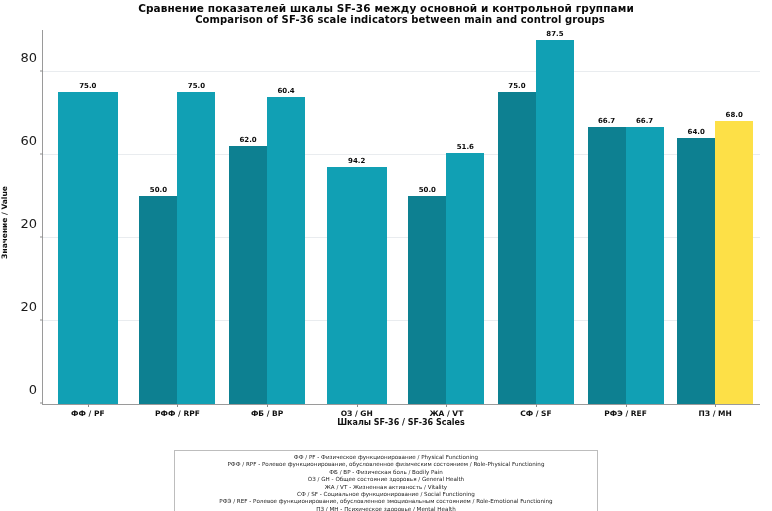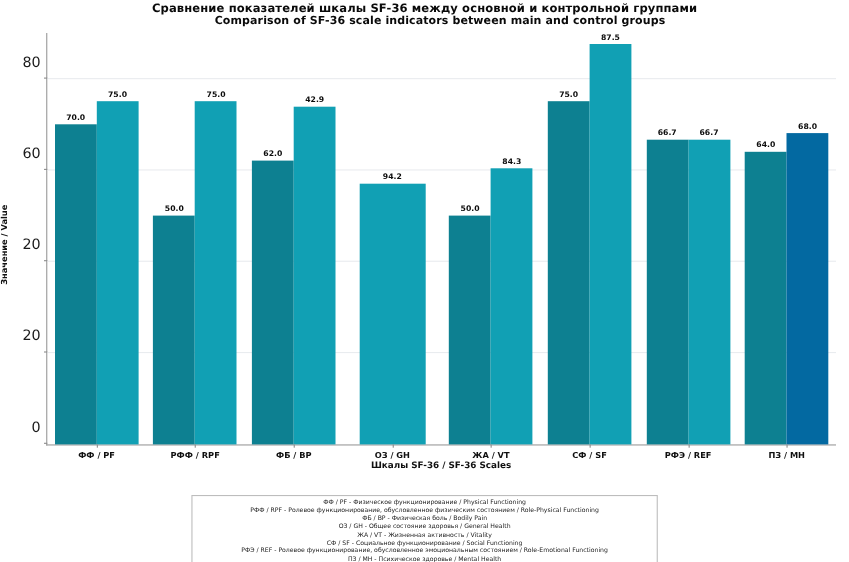--- a/index.html
+++ b/index.html
@@ -176,23 +176,20 @@
         <div class="ytick-label" style="bottom: 44.4444%;">20</div>
         <div class="gridline" style="bottom: 66.6667%;"></div>
         <div class="ytick-mark" style="bottom: 66.6667%;"></div>
         <div class="ytick-label" style="bottom: 66.6667%;">60</div>
         <div class="gridline" style="bottom: 88.8889%;"></div>
         <div class="ytick-mark" style="bottom: 88.8889%;"></div>
         <div class="ytick-label" style="bottom: 88.8889%;">80</div>
       </div>
     <div class="groups" id="groups">
         <div class="bar-group">
-          <div class="bar main" style="height: 77.7778%; background: rgb(13, 128, 145);">
-            <span class="bar-value">70.0</span>
-          </div>
           <div class="bar control" style="height: 83.3333%; background: rgb(17, 160, 180);">
             <span class="bar-value">75.0</span>
           </div>
           <div class="xtick-mark"></div>
           <div class="xtick-label">ФФ / PF</div>
         </div>
         <div class="bar-group">
           <div class="bar main" style="height: 55.5556%; background: rgb(13, 128, 145);">
             <span class="bar-value">50.0</span>
           </div>
@@ -200,38 +197,38 @@
             <span class="bar-value">75.0</span>
           </div>
           <div class="xtick-mark"></div>
           <div class="xtick-label">РФФ / RPF</div>
         </div>
         <div class="bar-group">
           <div class="bar main" style="height: 68.8889%; background: rgb(13, 128, 145);">
             <span class="bar-value">62.0</span>
           </div>
           <div class="bar control" style="height: 82.2222%; background: rgb(17, 160, 180);">
-            <span class="bar-value">42.9</span>
+            <span class="bar-value">60.4</span>
           </div>
           <div class="xtick-mark"></div>
           <div class="xtick-label">ФБ / BP</div>
         </div>
         <div class="bar-group">
           <div class="bar control" style="height: 63.3333%; background: rgb(17, 160, 180);">
             <span class="bar-value">94.2</span>
           </div>
           <div class="xtick-mark"></div>
           <div class="xtick-label">ОЗ / GH</div>
         </div>
         <div class="bar-group">
           <div class="bar main" style="height: 55.5556%; background: rgb(13, 128, 145);">
             <span class="bar-value">50.0</span>
           </div>
           <div class="bar control" style="height: 67.2222%; background: rgb(17, 160, 180);">
-            <span class="bar-value">84.3</span>
+            <span class="bar-value">51.6</span>
           </div>
           <div class="xtick-mark"></div>
           <div class="xtick-label">ЖА / VT</div>
         </div>
         <div class="bar-group">
           <div class="bar main" style="height: 83.3333%; background: rgb(13, 128, 145);">
             <span class="bar-value">75.0</span>
           </div>
           <div class="bar control" style="height: 97.2222%; background: rgb(17, 160, 180);">
             <span class="bar-value">87.5</span>
@@ -246,21 +243,21 @@
           <div class="bar control" style="height: 74.1111%; background: rgb(17, 160, 180);">
             <span class="bar-value">66.7</span>
           </div>
           <div class="xtick-mark"></div>
           <div class="xtick-label">РФЭ / REF</div>
         </div>
         <div class="bar-group">
           <div class="bar main" style="height: 71.1111%; background: rgb(13, 128, 145);">
             <span class="bar-value">64.0</span>
           </div>
-          <div class="bar control" style="height: 75.5556%; background: #0369a1;">
+          <div class="bar control" style="height: 75.5556%; background: #fde047;">
             <span class="bar-value">68.0</span>
           </div>
           <div class="xtick-mark"></div>
           <div class="xtick-label">ПЗ / MH</div>
         </div>
       </div>
   </div>
 
   <div class="xlabel">Шкалы SF-36 / SF-36 Scales</div>
 

